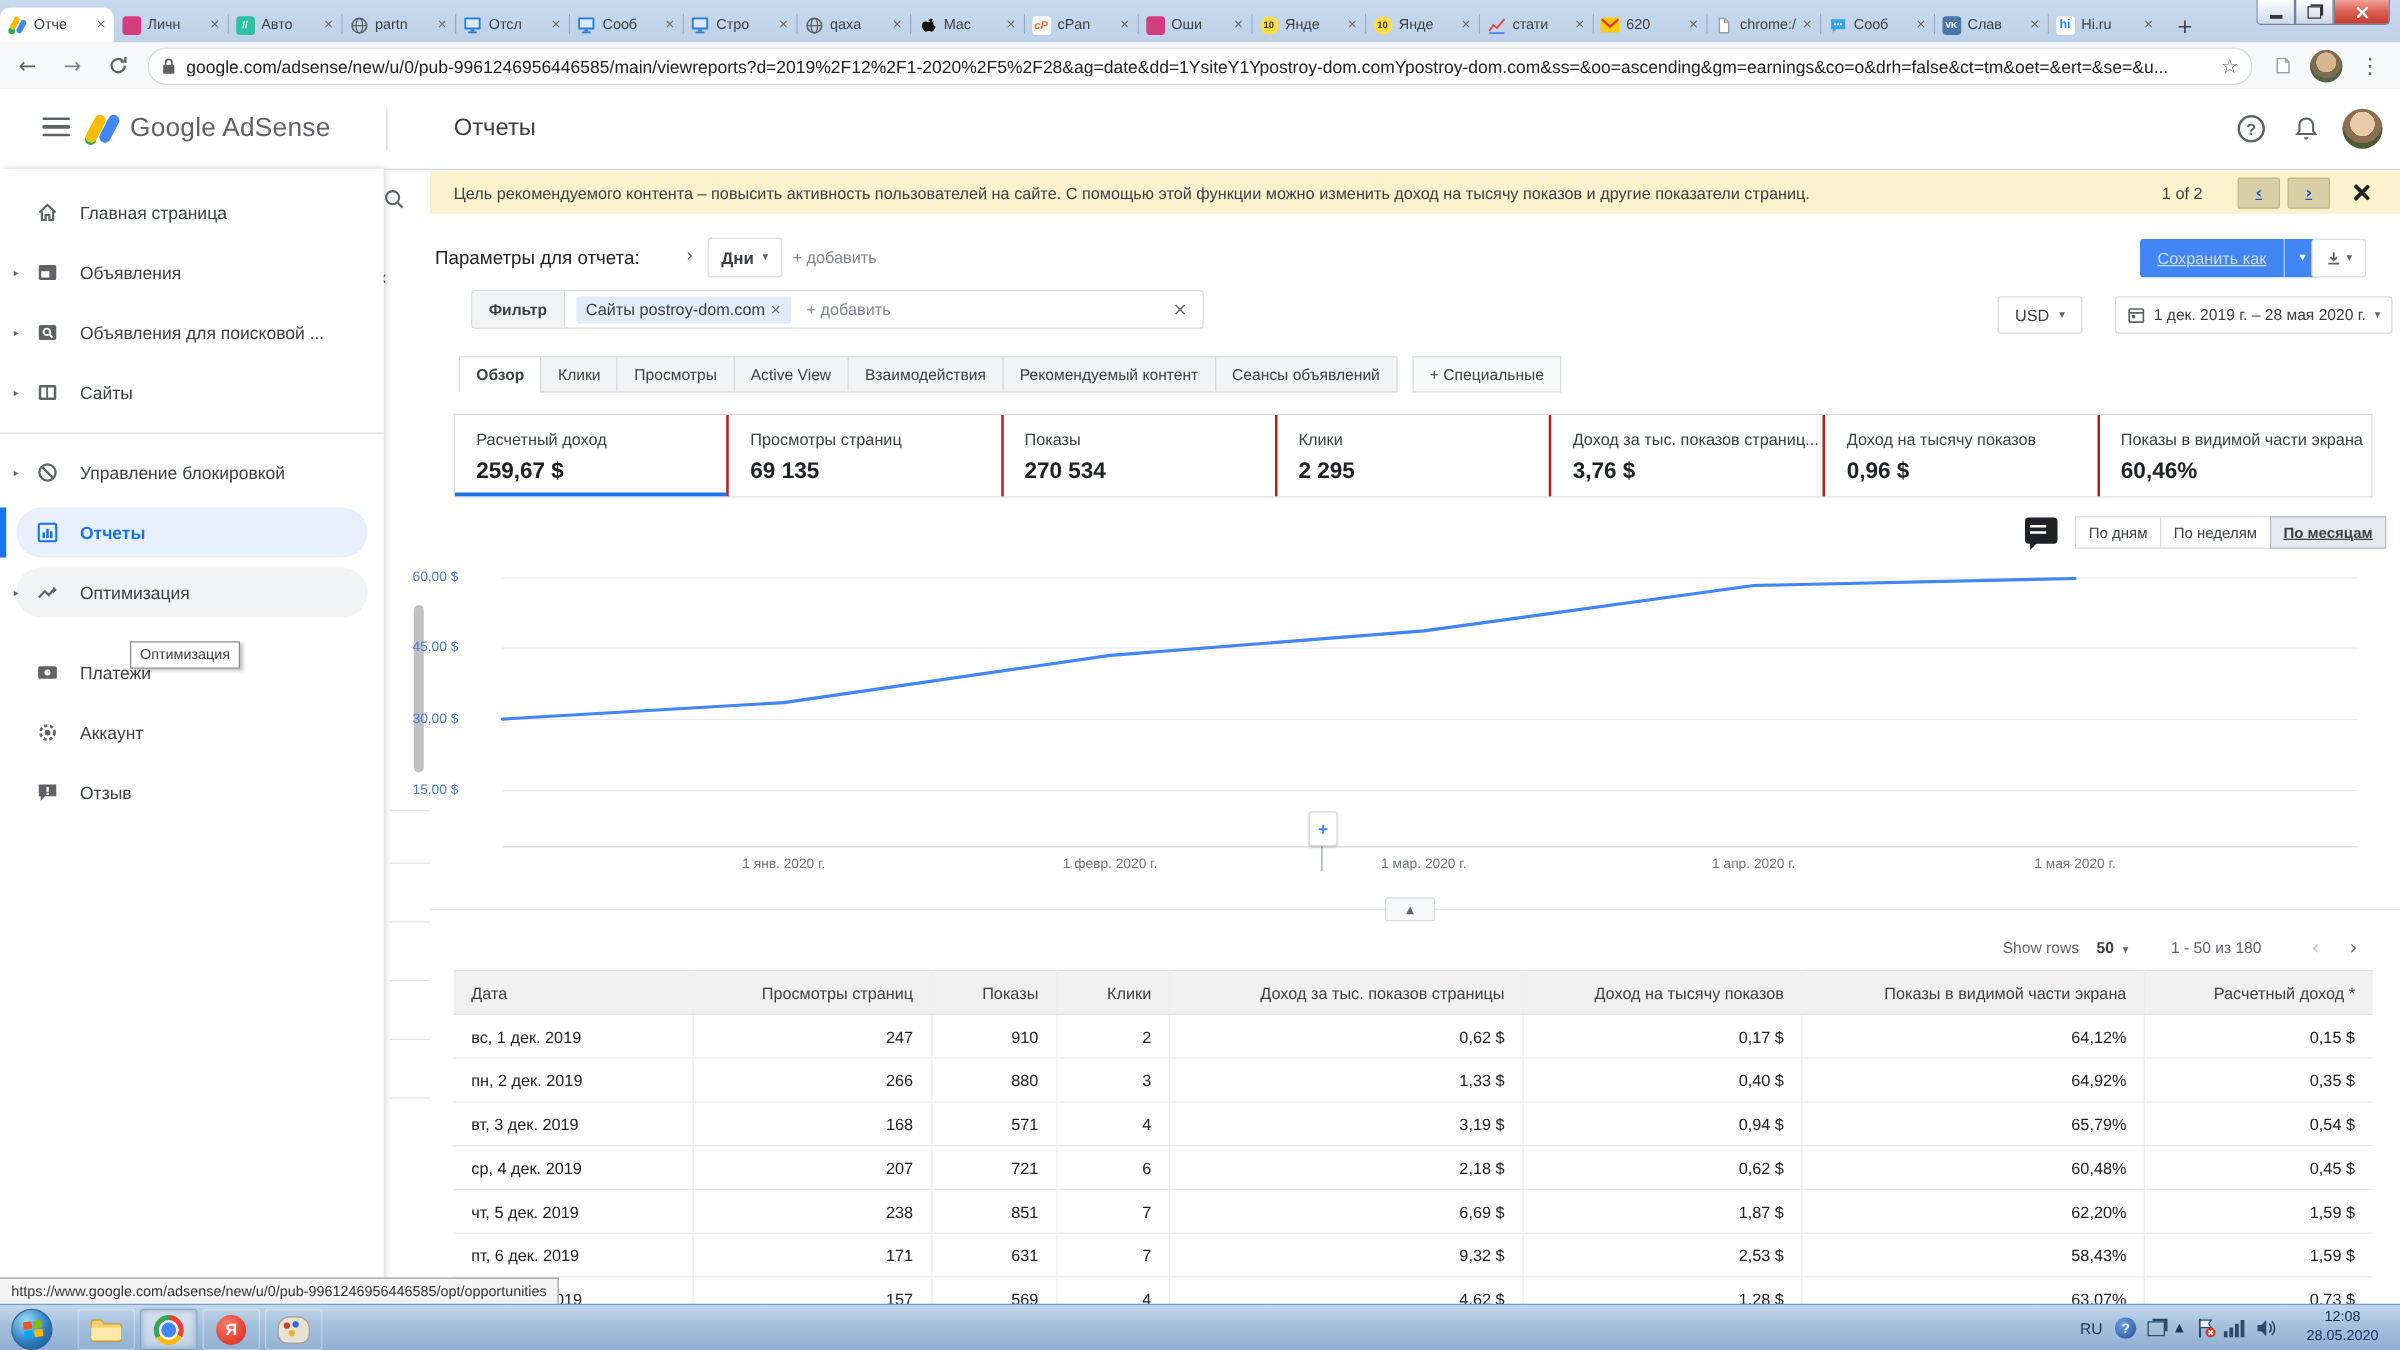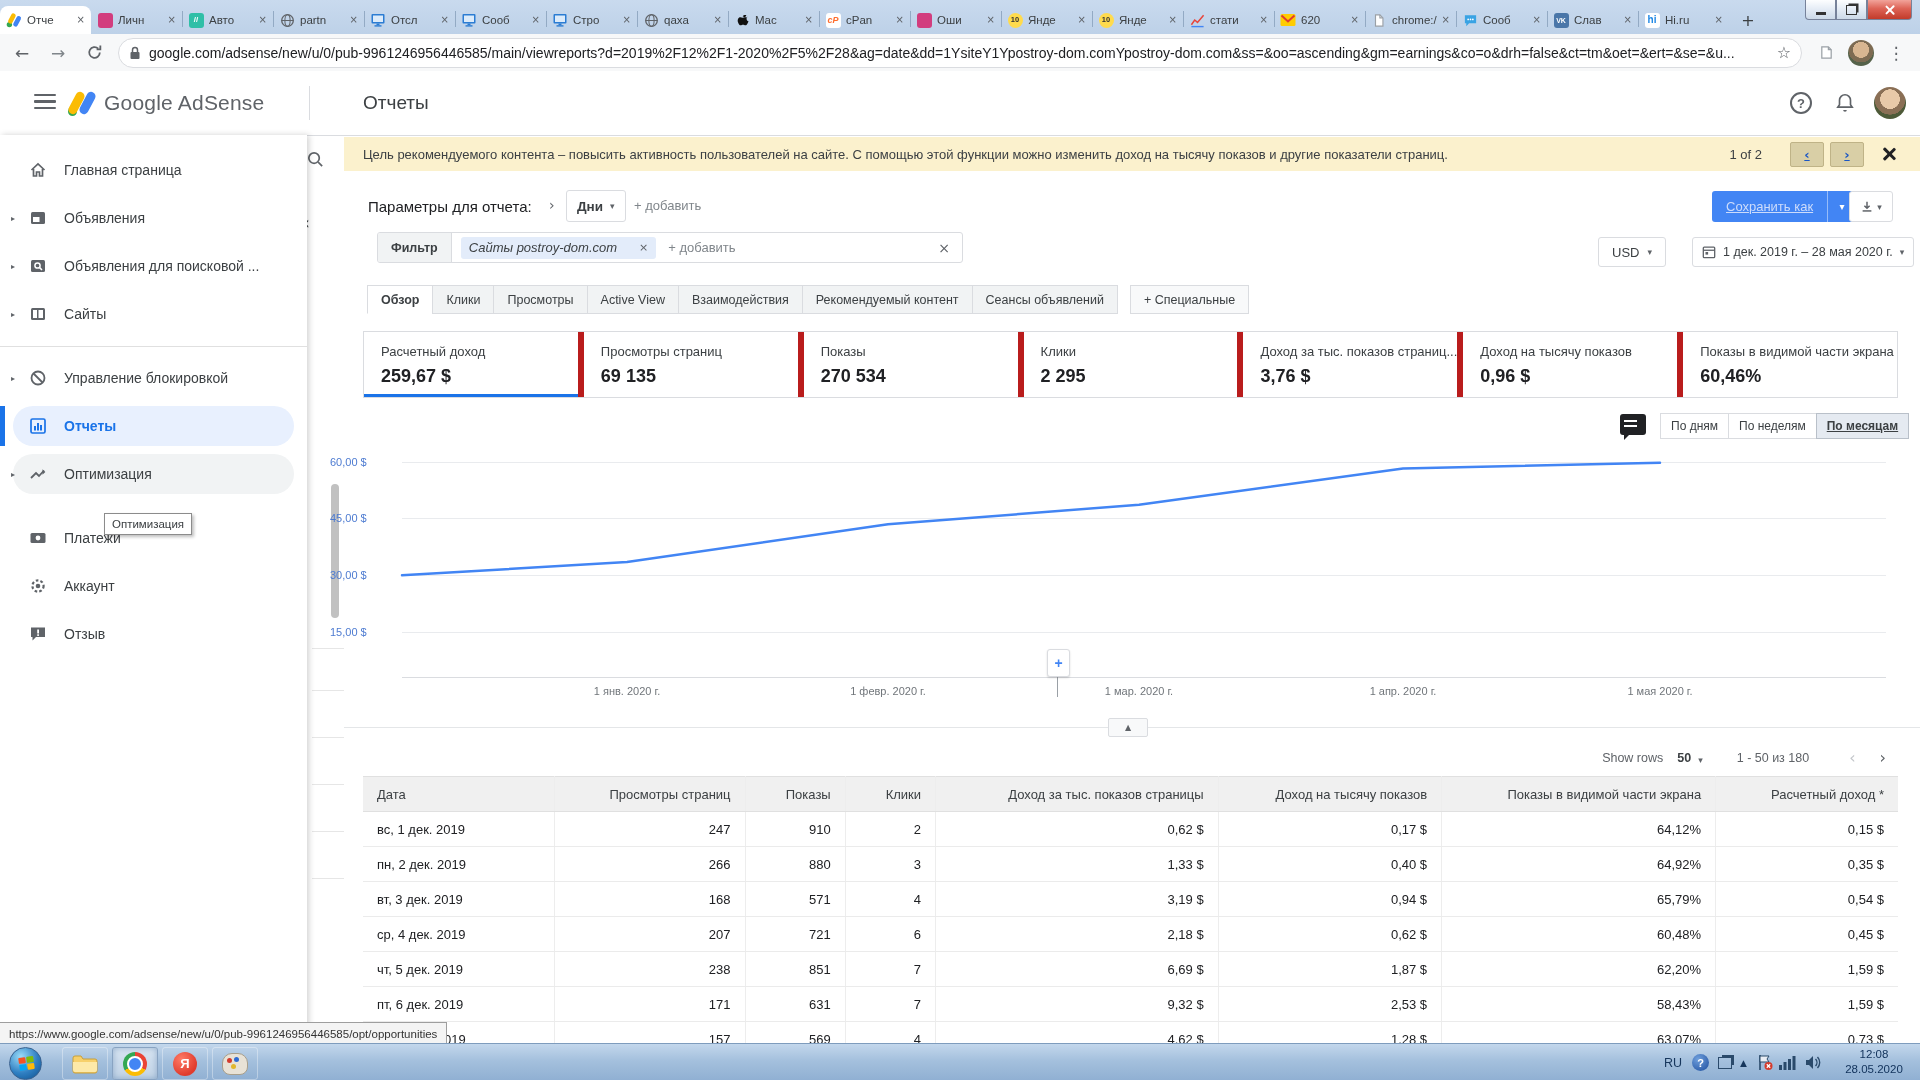--- a/index.html
+++ b/index.html
@@ -67,58 +67,58 @@
           display:flex;align-items:center;}
   #banner-text{font-size:13px;color:#3c4043;margin-left:19px;flex:1;}
   #banner-pager{font-size:13px;color:#3c4043;margin-right:28px;}
   .banner-btn{width:32px;height:23px;background:#d9cfa6;border:1px solid #bfb387;border-radius:2px;
       display:flex;align-items:center;justify-content:center;font-size:13px;color:#1a56c4;
       text-decoration:underline;margin-right:6px;font-weight:700;}
   #banner-close{width:18px;height:18px;margin:0 22px 0 10px;position:relative;}
   #banner-close::before,#banner-close::after{content:"";position:absolute;left:8px;top:1px;width:2.6px;height:16px;background:#202124;border-radius:1px;}
   #banner-close::before{transform:rotate(45deg);} #banner-close::after{transform:rotate(-45deg);}
   
-  #params-label{position:absolute;left:368px;top:198px;font-size:15px;color:#202124;}
+  #params-label{position:absolute;left:348px;top:198px;font-size:15px;color:#202124;}
   #params-chev{position:absolute;left:549px;top:197px;font-size:14px;color:#5f6368;}
   #dim-chip{position:absolute;left:566px;top:190px;height:30px;padding:0 10px;border:1px solid #dadce0;
       border-radius:3px;background:#fff;display:flex;align-items:center;gap:7px;font-size:13.5px;font-weight:700;color:#3c4043;}
   #dim-add{position:absolute;left:634px;top:198px;font-size:13px;color:#80868b;}
   #save-as{position:absolute;left:1712px;top:191px;height:31px;display:flex;border-radius:3px;overflow:hidden;}
   #save-as .main{background:#4285f4;color:#cddcfb;font-size:13px;display:flex;align-items:center;
       padding:0 14px;text-decoration:underline;}
   #save-as .arrow{background:#4285f4;border-left:1px solid rgba(255,255,255,.45);width:28px;display:flex;
       align-items:center;justify-content:center;color:#fff;font-size:10px;}
   #download-btn{position:absolute;left:1849px;top:191px;width:44px;height:31px;border:1px solid #dadce0;
       border-radius:3px;background:#fff;box-sizing:border-box;display:flex;align-items:center;justify-content:center;gap:3px;color:#5f6368;}
   #filter-box{position:absolute;left:377px;top:232px;width:586px;height:31px;border:1px solid #dadce0;
       border-radius:3px;background:#fff;box-sizing:border-box;display:flex;align-items:center;overflow:hidden;}
   #filter-label{height:100%;background:#f1f3f4;border-right:1px solid #dadce0;display:flex;align-items:center;
       padding:0 13px;font-size:12.5px;font-weight:700;color:#3c4043;}
   #filter-chip{margin-left:9px;background:#e3ecfa;border-radius:3px;height:22px;display:flex;align-items:center;
-      padding:0 8px;font-size:13px;color:#3c4043;gap:22px;font-style:italic;}
+      padding:0 8px;font-size:13px;color:#3c4043;gap:4px;}
   #filter-chip .x{font-size:11px;color:#5f6368;}
   #filter-add{margin-left:12px;font-size:13px;color:#80868b;flex:1;}
   #filter-clear{margin-right:12px;font-size:14px;color:#5f6368;}
   #currency-btn{position:absolute;left:1598px;top:237px;width:68px;height:30px;border:1px solid #dadce0;border-radius:3px;
       background:#fff;box-sizing:border-box;display:flex;align-items:center;justify-content:center;gap:8px;
       font-size:13px;color:#3c4043;}
   #date-btn{position:absolute;left:1692px;top:237px;height:30px;border:1px solid #dadce0;border-radius:3px;
       background:#fff;box-sizing:border-box;display:flex;align-items:center;padding:0 9px;gap:7px;
       font-size:12.5px;color:#3c4043;}
   .dd-arrow{font-size:9px;color:#5f6368;}
   
   #report-tabs{position:absolute;left:367px;top:285px;height:29px;display:flex;}
   .rtab{height:29px;box-sizing:border-box;border:1px solid #dadce0;background:#f1f3f4;display:flex;
       align-items:center;padding:0 13px;font-size:12.5px;color:#3c4043;margin-right:-1px;}
   .rtab.active{background:#fff;border-bottom-color:#fff;font-weight:700;}
   .rtab.custom{margin-left:13px;background:#f8f9fa;}
   
   #cards{position:absolute;left:363px;top:331px;width:1535px;height:67px;display:flex;
       border:1px solid #dadce0;box-sizing:border-box;background:#fff;}
-  .card{flex:1;border-right:6px solid #b91c1c;padding:12px 0 0 17px;box-sizing:border-box;position:relative;}
+  .card{flex:1;border-right:2px solid #b91c1c;padding:12px 0 0 17px;box-sizing:border-box;position:relative;}
   .card:last-child{border-right:none;}
   .card .lbl{font-size:13px;color:#3c4043;white-space:nowrap;overflow:hidden;}
   .card .val{font-size:18px;color:#202124;font-weight:700;margin-top:7px;}
   .card.sel::after{content:"";position:absolute;left:0;bottom:0;width:100%;height:3px;background:#1a73e8;}
   
   #comment-ic{position:absolute;left:1620px;top:414px;width:26px;height:21px;background:#202124;border-radius:3px;}
   #comment-ic::before{content:"";position:absolute;left:4px;top:6px;width:13px;height:2px;background:#fff;box-shadow:0 5px 0 #fff;}
   #comment-ic::after{content:"";position:absolute;left:4px;bottom:-5px;border:3px solid transparent;border-top-color:#202124;border-left-color:#202124;}
   #gran-btns{position:absolute;left:1660px;top:413px;display:flex;}
   .gbtn{height:26px;box-sizing:border-box;border:1px solid #dadce0;background:#fff;display:flex;align-items:center;

